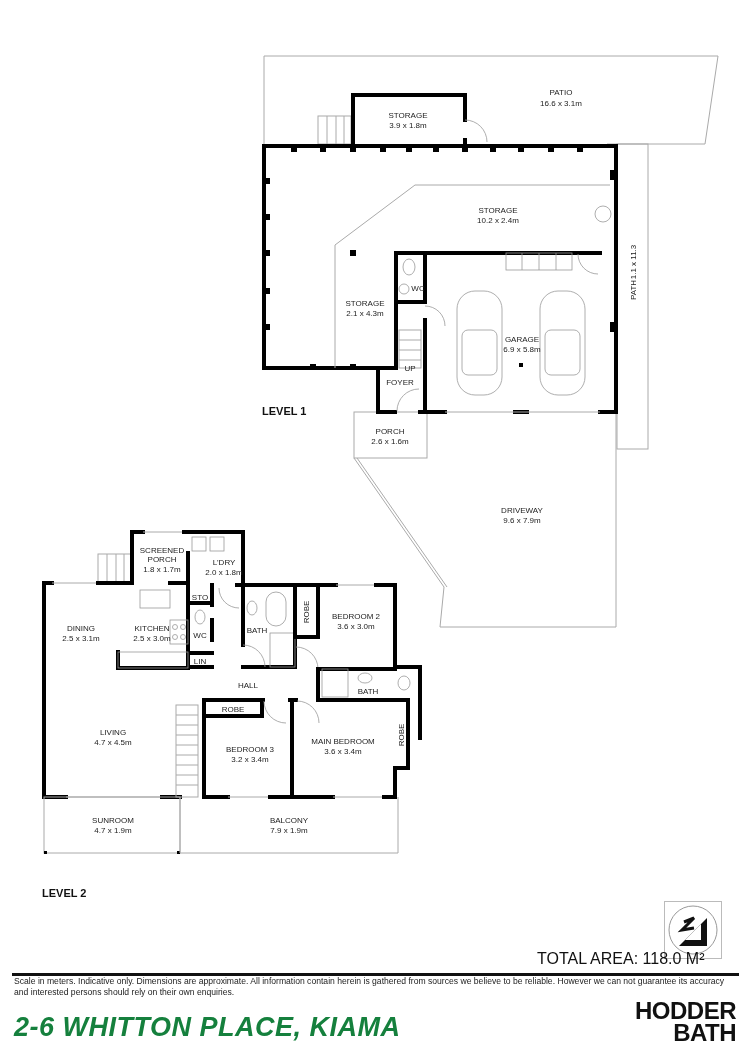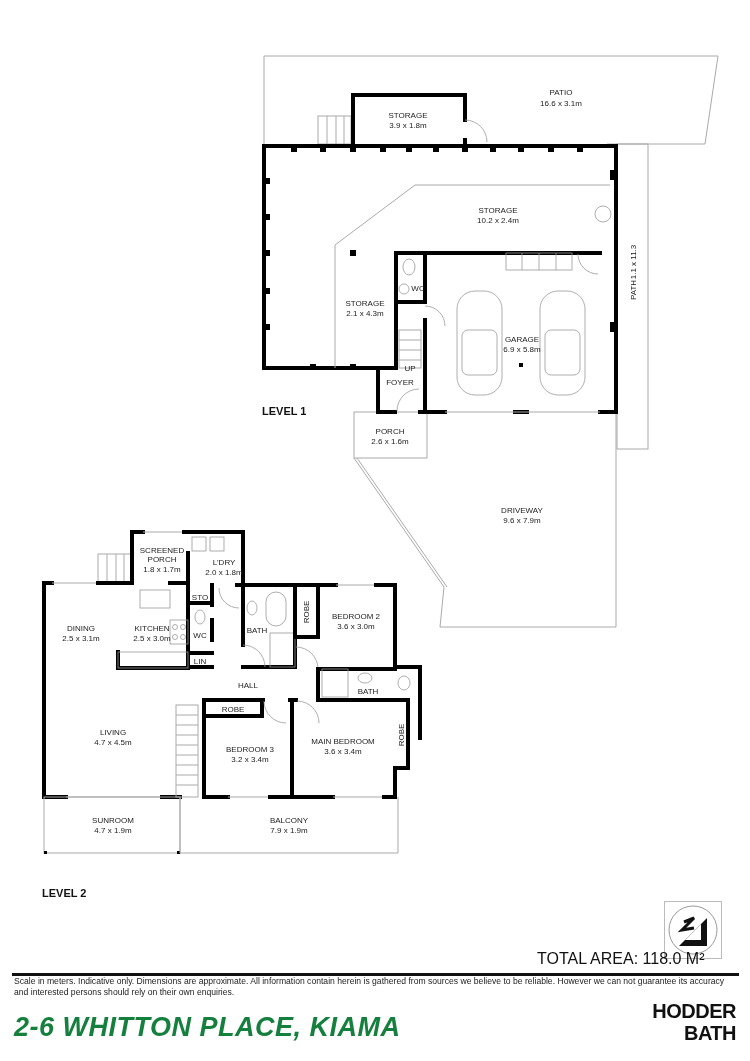--- a/index.html
+++ b/index.html
@@ -7,21 +7,21 @@
   #plan { position:absolute; left:0; top:0; width:750px; height:1061px; }
   .room-label { font-family:"Liberation Sans", sans-serif; font-size:8px; fill:#222; text-anchor:middle; }
   .level-label { font-family:"Liberation Sans", sans-serif; font-size:11px; font-weight:bold; fill:#111; }
   .wall { stroke:#000; stroke-width:4; fill:none; stroke-linecap:square; }
   .thin { stroke:#aaa; stroke-width:1; fill:none; }
   .fix { stroke:#999; stroke-width:0.8; fill:none; }
   .total-area { position:absolute; left:537px; top:950px; font-size:16px; color:#111; }
   .divider { position:absolute; left:12px; top:973px; width:727px; height:3px; background:#111; }
   .disclaimer { position:absolute; left:14px; top:968px; width:725px; font-size:8.6px; line-height:11px; color:#222;margin-top:8px; }
   .address { position:absolute; left:14px; top:1012px; font-size:27px; font-weight:bold; letter-spacing:0.5px; color:#15803d;font-style:italic; }
-  .brand { position:absolute; right:14px; top:1000px; text-align:right; font-weight:bold; font-size:20px; line-height:22px; color:#111; letter-spacing:-0.5px; }
+  .brand { position:absolute; right:14px; top:1000px; text-align:right; font-weight:bold; font-size:24px; line-height:22px; color:#111; letter-spacing:-0.5px; }
   .compass { position:absolute; left:664px; top:901px; width:56px; height:56px; border:1px solid #bbb; background:#fff; }
 </style>
 </head>
 <body>
 
 <svg id="plan" viewBox="0 0 750 1061" xmlns="http://www.w3.org/2000/svg">
 
   <g>
 
     <polyline class="thin" points="264,146 264,56 718,56 705,144 607,144"></polyline>

